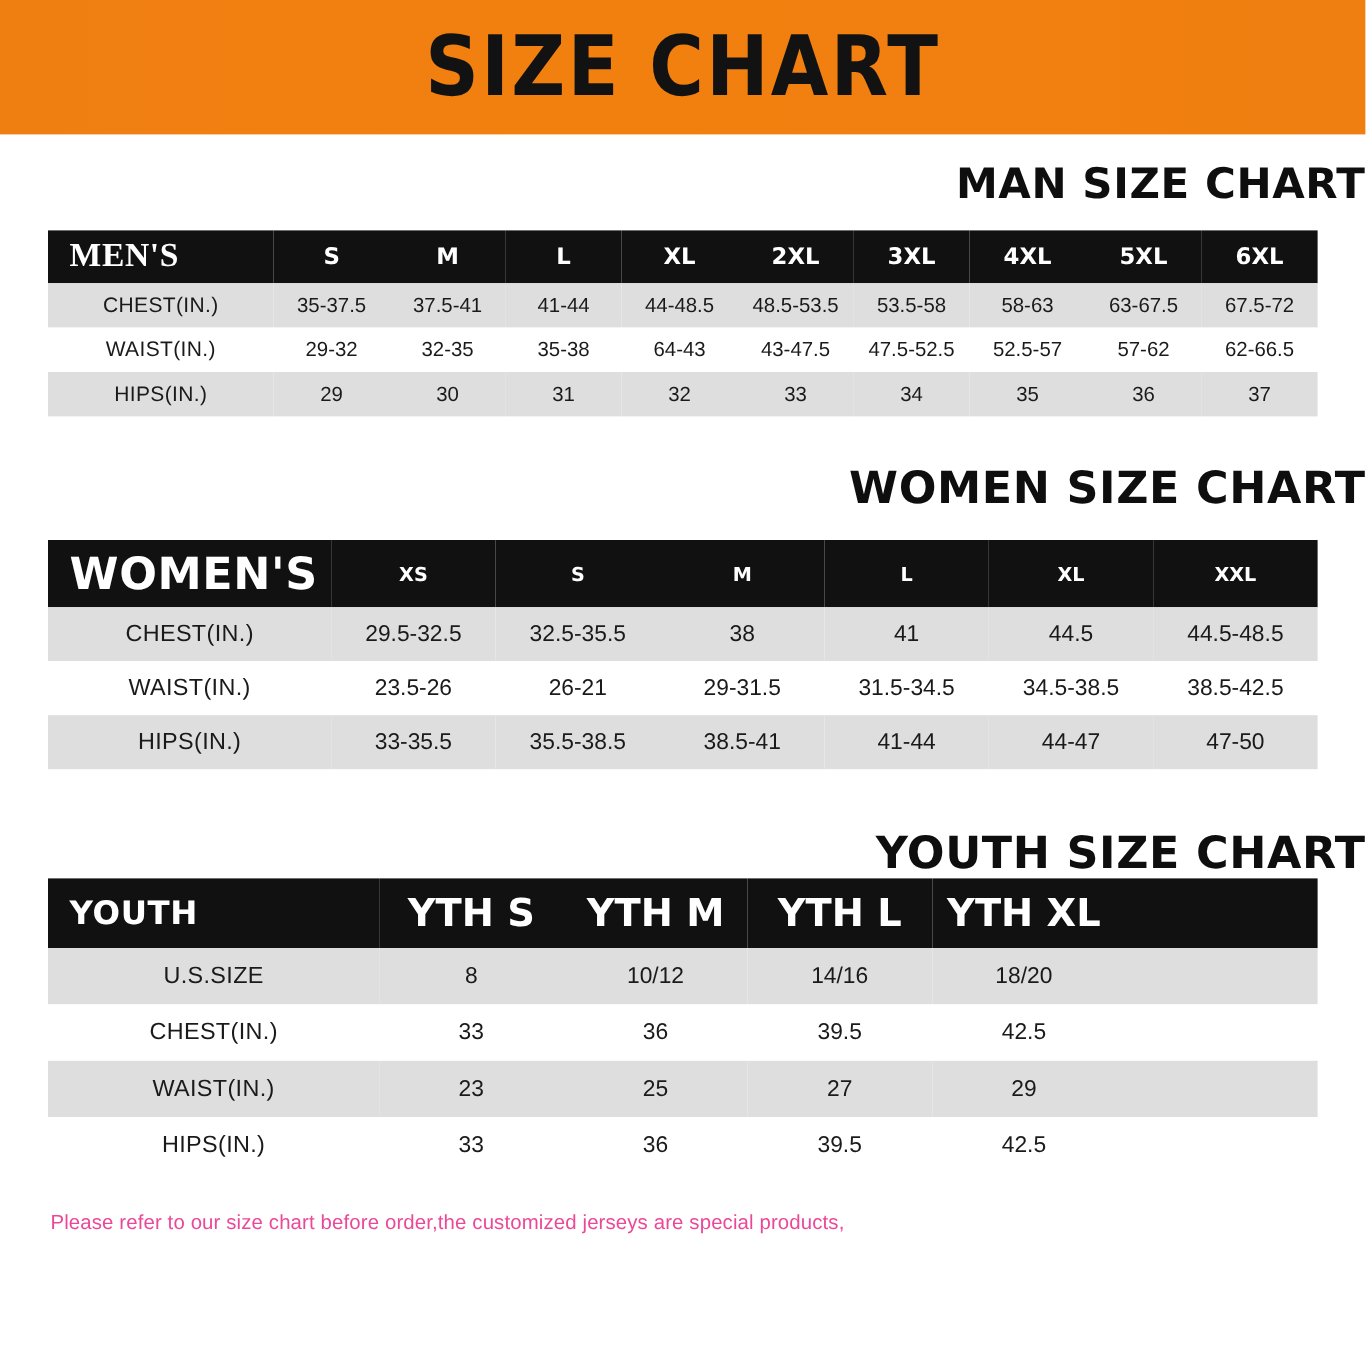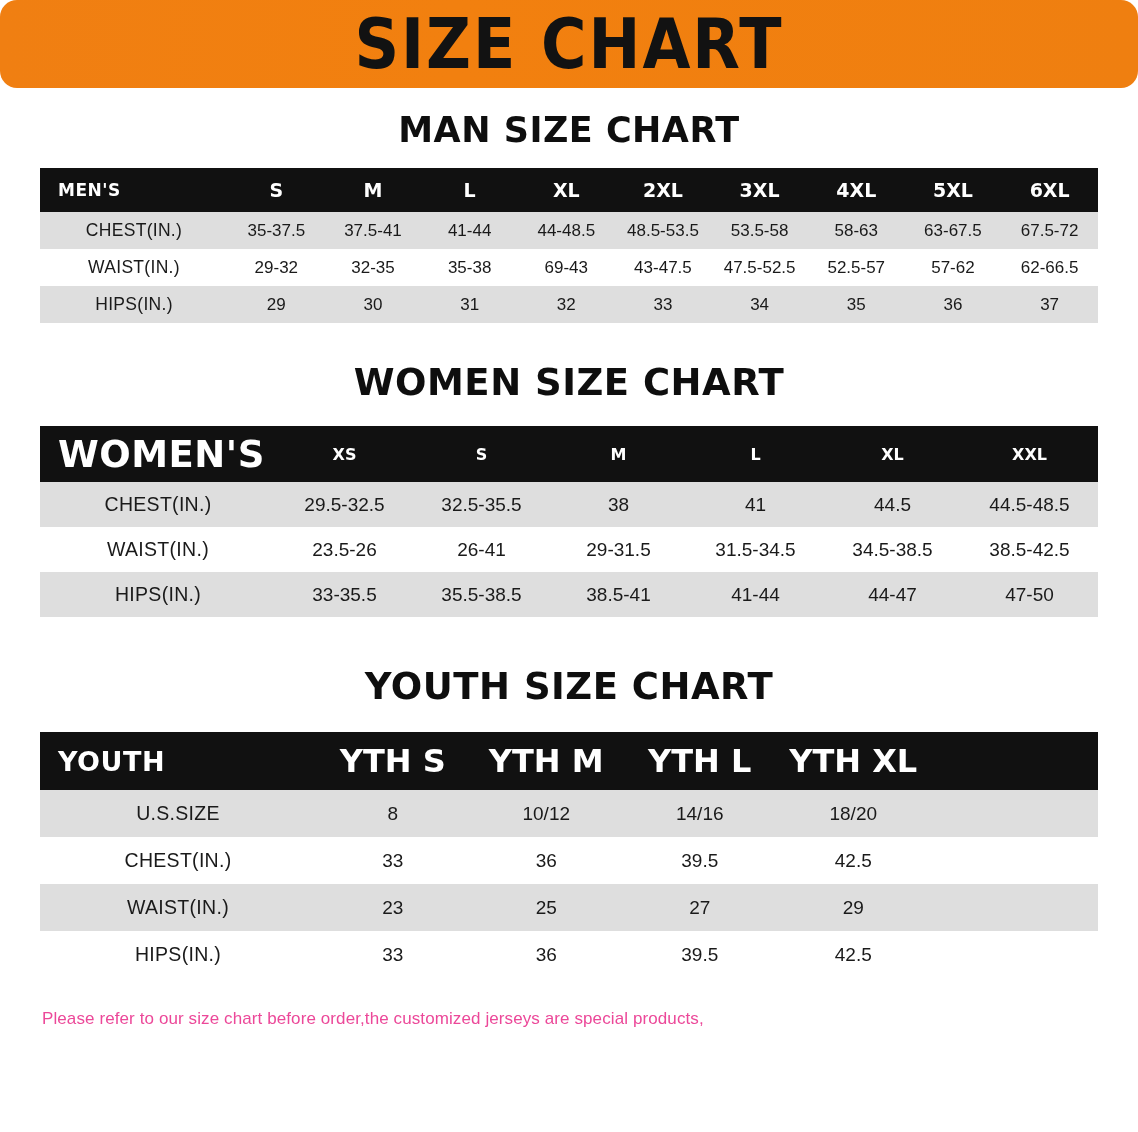--- a/index.html
+++ b/index.html
@@ -16,49 +16,48 @@
   }
   .page {
     width: 1138px;
     height: 1132px;
     position: relative;
     background: #ffffff;
   }
 
   
   .banner {
-    height: 88px;
+    height: 112px;
     background: linear-gradient(90deg, #f07f12 0%, #f2800f 40%, #ef7f10 100%);
     display: flex;
     align-items: center;
     justify-content: center;
-    border-radius: 17px;
   }
   .banner-title {
     font-family: "DejaVu Sans", sans-serif;
     font-weight: bold;
     font-size: 62px;
     letter-spacing: 2px;
     color: #121212;
     line-height: 1;
     transform: scaleY(1.12);
   }
 
   
   .section-title {
-    text-align: center;
+    text-align: right;
     font-family: "DejaVu Sans", sans-serif;
     font-weight: bold;
     font-size: 35px;
     color: #0e0e0e;
     letter-spacing: 0.5px;
   }
   .title-man    { margin-top: 22px; margin-bottom: 18px; }
   .title-women  { margin-top: 38px; margin-bottom: 22px; font-size: 37px; }
-  .title-youth  { margin-top: 48px; margin-bottom: 24px; font-size: 37px; }
+  .title-youth  { margin-top: 48px; font-size: 37px; }
 
   
   .table-wrap {
     margin: 0 40px;
   }
   table {
     width: 1058px;
     border-collapse: collapse;
     table-layout: fixed;
   }
@@ -82,21 +81,21 @@
   }
   tbody td.rowlabel {
     text-align: center;
     letter-spacing: 0.3px;
   }
   tbody tr.shade td { background: #dedede; }
   tbody tr.plain td { background: #ffffff; }
 
   
   .men thead th { height: 44px; font-size: 19px; }
-  .men thead th.hdr-label { font-size: 17px; }
+  .men thead th.hdr-label { font-size: 28px; font-family: Liberation Serif, serif; }
   .men tbody td { height: 35px; font-size: 17px; }
   .men tbody td.rowlabel { font-size: 17.5px; }
 
   
   .women thead th { height: 56px; font-size: 16px; }
   .women thead th.hdr-label { font-size: 37px; }
   .women tbody td { height: 43px; font-size: 19px; }
   .women tbody td.rowlabel { font-size: 19.5px; }
 
   
@@ -153,21 +152,21 @@
           <td>53.5-58</td>
           <td>58-63</td>
           <td>63-67.5</td>
           <td>67.5-72</td>
         </tr>
         <tr class="plain">
           <td class="rowlabel">WAIST(IN.)</td>
           <td>29-32</td>
           <td>32-35</td>
           <td>35-38</td>
-          <td>69-43</td>
+          <td>64-43</td>
           <td>43-47.5</td>
           <td>47.5-52.5</td>
           <td>52.5-57</td>
           <td>57-62</td>
           <td>62-66.5</td>
         </tr>
         <tr class="shade">
           <td class="rowlabel">HIPS(IN.)</td>
           <td>29</td>
           <td>30</td>
@@ -203,21 +202,21 @@
           <td>29.5-32.5</td>
           <td>32.5-35.5</td>
           <td>38</td>
           <td>41</td>
           <td>44.5</td>
           <td>44.5-48.5</td>
         </tr>
         <tr class="plain">
           <td class="rowlabel">WAIST(IN.)</td>
           <td>23.5-26</td>
-          <td>26-41</td>
+          <td>26-21</td>
           <td>29-31.5</td>
           <td>31.5-34.5</td>
           <td>34.5-38.5</td>
           <td>38.5-42.5</td>
         </tr>
         <tr class="shade">
           <td class="rowlabel">HIPS(IN.)</td>
           <td>33-35.5</td>
           <td>35.5-38.5</td>
           <td>38.5-41</td>

